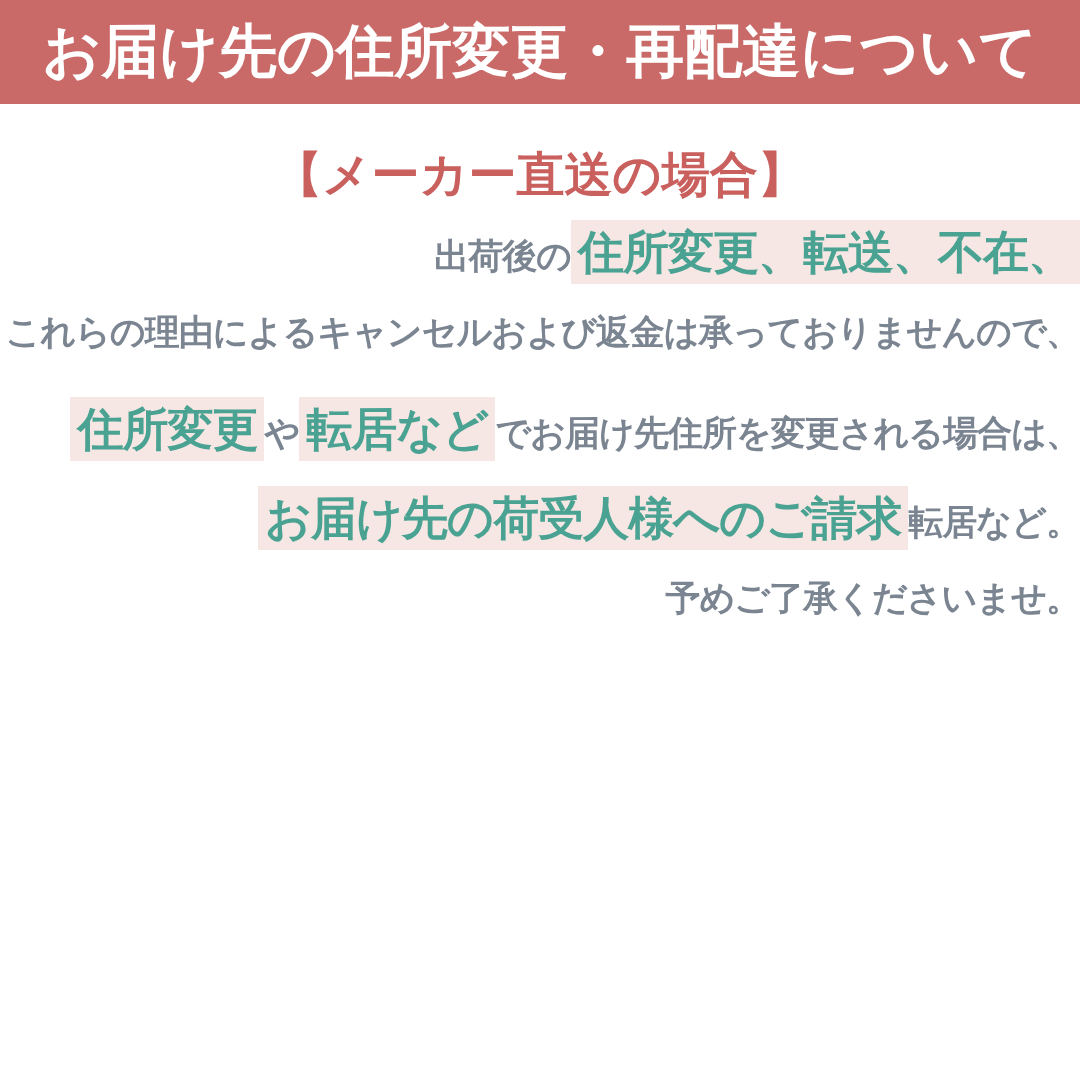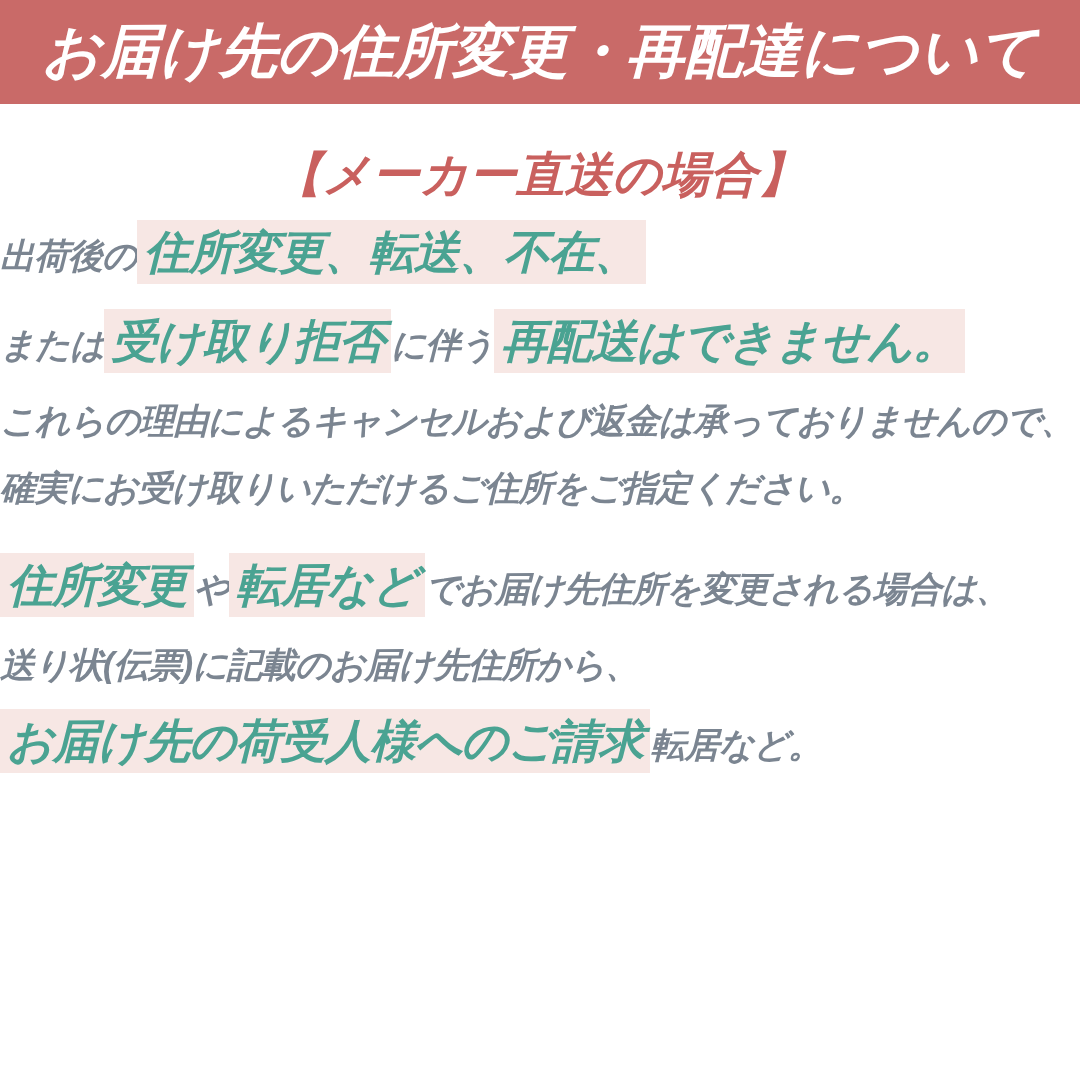--- a/index.html
+++ b/index.html
@@ -18,21 +18,20 @@
     background: var(--page-bg);
     font-family: "Liberation Sans", "DejaVu Sans", sans-serif;
   }
   .page {
     width: 1080px;
     height: 776px;
     display: flex;
     flex-direction: column;
     overflow: hidden;
     background: var(--page-bg);
-    font-style: italic;
   }
   .banner {
     width: 100%;
     height: 104px;
     flex: 0 0 104px;
     background: var(--banner-bg);
     display: flex;
     align-items: center;
     justify-content: center;
   }
@@ -50,21 +49,21 @@
     font-weight: 700;
     text-align: center;
     line-height: 64px;
     margin-top: 18px;
     margin-bottom: 6px;
     white-space: nowrap;
   }
   .heading.second { margin-top: 16px; margin-bottom: 4px; }
   .lines { display: flex; flex-direction: column; }
   .line {
-    text-align: left;
+    text-align: right;
     white-space: nowrap;
   }
   .line-big { line-height: 62px; margin: 8px 0; }
   .line-sm  { line-height: 44px; margin: 8px 0; }
   .seg-plain {
     color: var(--body-gray);
     font-size: 35px;
     font-weight: 600;
     letter-spacing: -1px;
   }
@@ -83,28 +82,25 @@
 <div class="page">
 
   <header class="banner">
     <h1>お届け先の住所変更・再配達について</h1>
   </header>
 
   <section>
     <h2 class="heading">【メーカー直送の場合】</h2>
     <div class="lines">
         <p class="line line-big"><span class="seg-plain">出荷後の</span><span class="seg-highlight">住所変更、転送、不在、</span></p>
-        <p class="line line-big"><span class="seg-plain">または</span><span class="seg-highlight">受け取り拒否</span><span class="seg-plain">に伴う</span><span class="seg-highlight">再配送はできません。</span></p>
         <p class="line line-sm"><span class="seg-plain">これらの理由によるキャンセルおよび返金は承っておりませんので、</span></p>
-        <p class="line line-sm"><span class="seg-plain">確実にお受け取りいただけるご住所をご指定ください。</span></p>
       </div>
   </section>
 
   <section>
     <div class="lines">
         <p class="line line-big"><span class="seg-highlight">住所変更</span><span class="seg-plain">や</span><span class="seg-highlight">転居など</span><span class="seg-plain">でお届け先住所を変更される場合は、</span></p>
-        <p class="line line-sm"><span class="seg-plain">送り状(伝票)に記載のお届け先住所から、</span></p>
         <p class="line line-big"><span class="seg-highlight">お届け先の荷受人様へのご請求</span><span class="seg-plain">転居など。</span></p>
         <p class="line line-sm"><span class="seg-plain">予めご了承くださいませ。</span></p>
       </div>
   </section>
 
 </div>
 
 </body></html>

